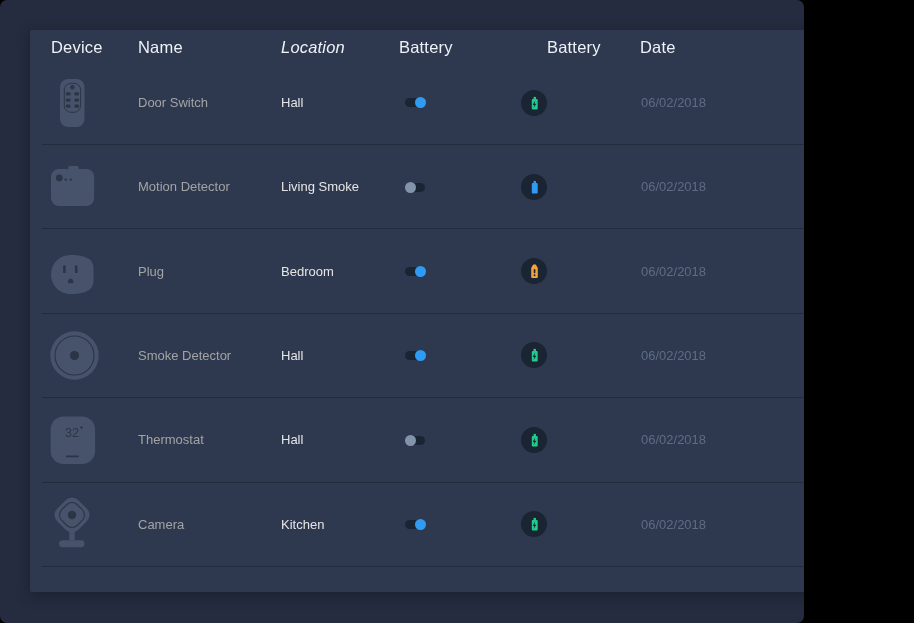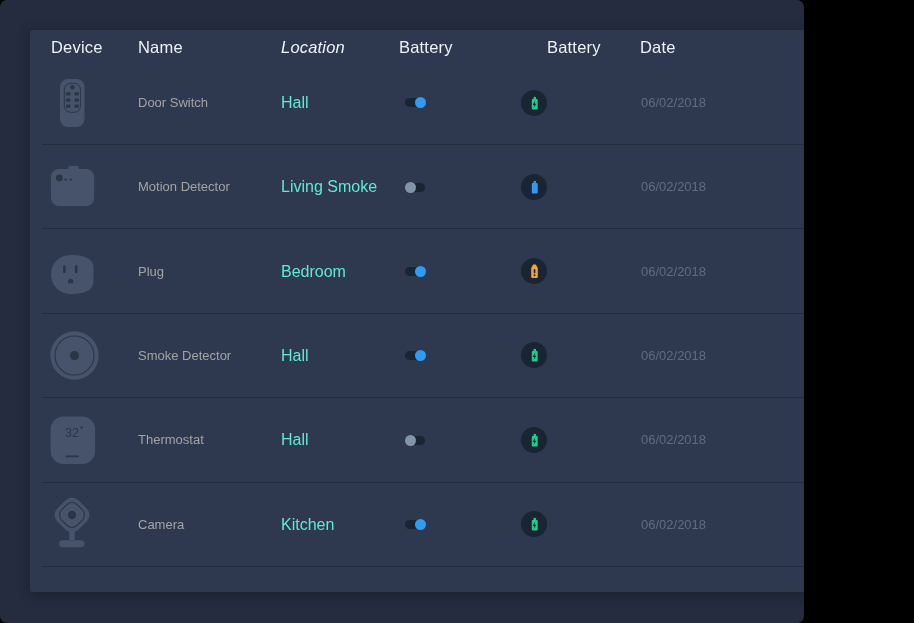--- a/index.html
+++ b/index.html
@@ -1,21 +1,21 @@
 <!DOCTYPE html>
 <html><head>
 <meta charset="utf-8">
 <style>
   html,body{margin:0;padding:0;background:#000;}
   body{width:914px;height:623px;font-family:"Liberation Sans",sans-serif;-webkit-font-smoothing:antialiased;}
   .screen{position:absolute;left:0;top:0;width:804px;height:623px;background:#252c3f;border-radius:7px;overflow:hidden;}
   .panel{position:absolute;left:30px;top:30px;width:852px;height:562px;background:#2e3950;border-radius:2px;box-shadow:0 3px 14px rgba(8,12,20,.38);}
   .hdr{position:absolute;will-change:transform;top:39px;font-size:16.5px;line-height:16px;color:#eef1f6;letter-spacing:.2px;}
   .name{position:absolute;will-change:transform;font-size:13px;line-height:14px;color:#a3a3a3;left:138px;}
-  .loc{position:absolute;will-change:transform;font-size:16px;line-height:14px;color:#5eead4;left:281px;}
+  .loc{position:absolute;will-change:transform;font-size:13px;line-height:14px;color:#e5e5e5;left:281px;}
   .date{position:absolute;will-change:transform;font-size:13px;line-height:14px;color:#5e6c82;left:641px;}
   .sep{position:absolute;left:42px;width:828px;height:1px;background:#232c3d;}
   .icon{position:absolute;}
   .tgl{position:absolute;left:405px;width:21px;height:12px;}
   .track{position:absolute;left:0;top:1.5px;width:20px;height:9px;border-radius:4.5px;background:#1b2433;}
   .thumb{position:absolute;top:.5px;width:11px;height:11px;border-radius:50%;}
   .on .thumb{left:9.5px;background:#2f9bf2;}
   .off .thumb{left:0px;background:#8294a9;}
   .bat{position:absolute;left:521px;width:26px;height:26px;}
   .dots{position:absolute;left:841px;width:3px;}

